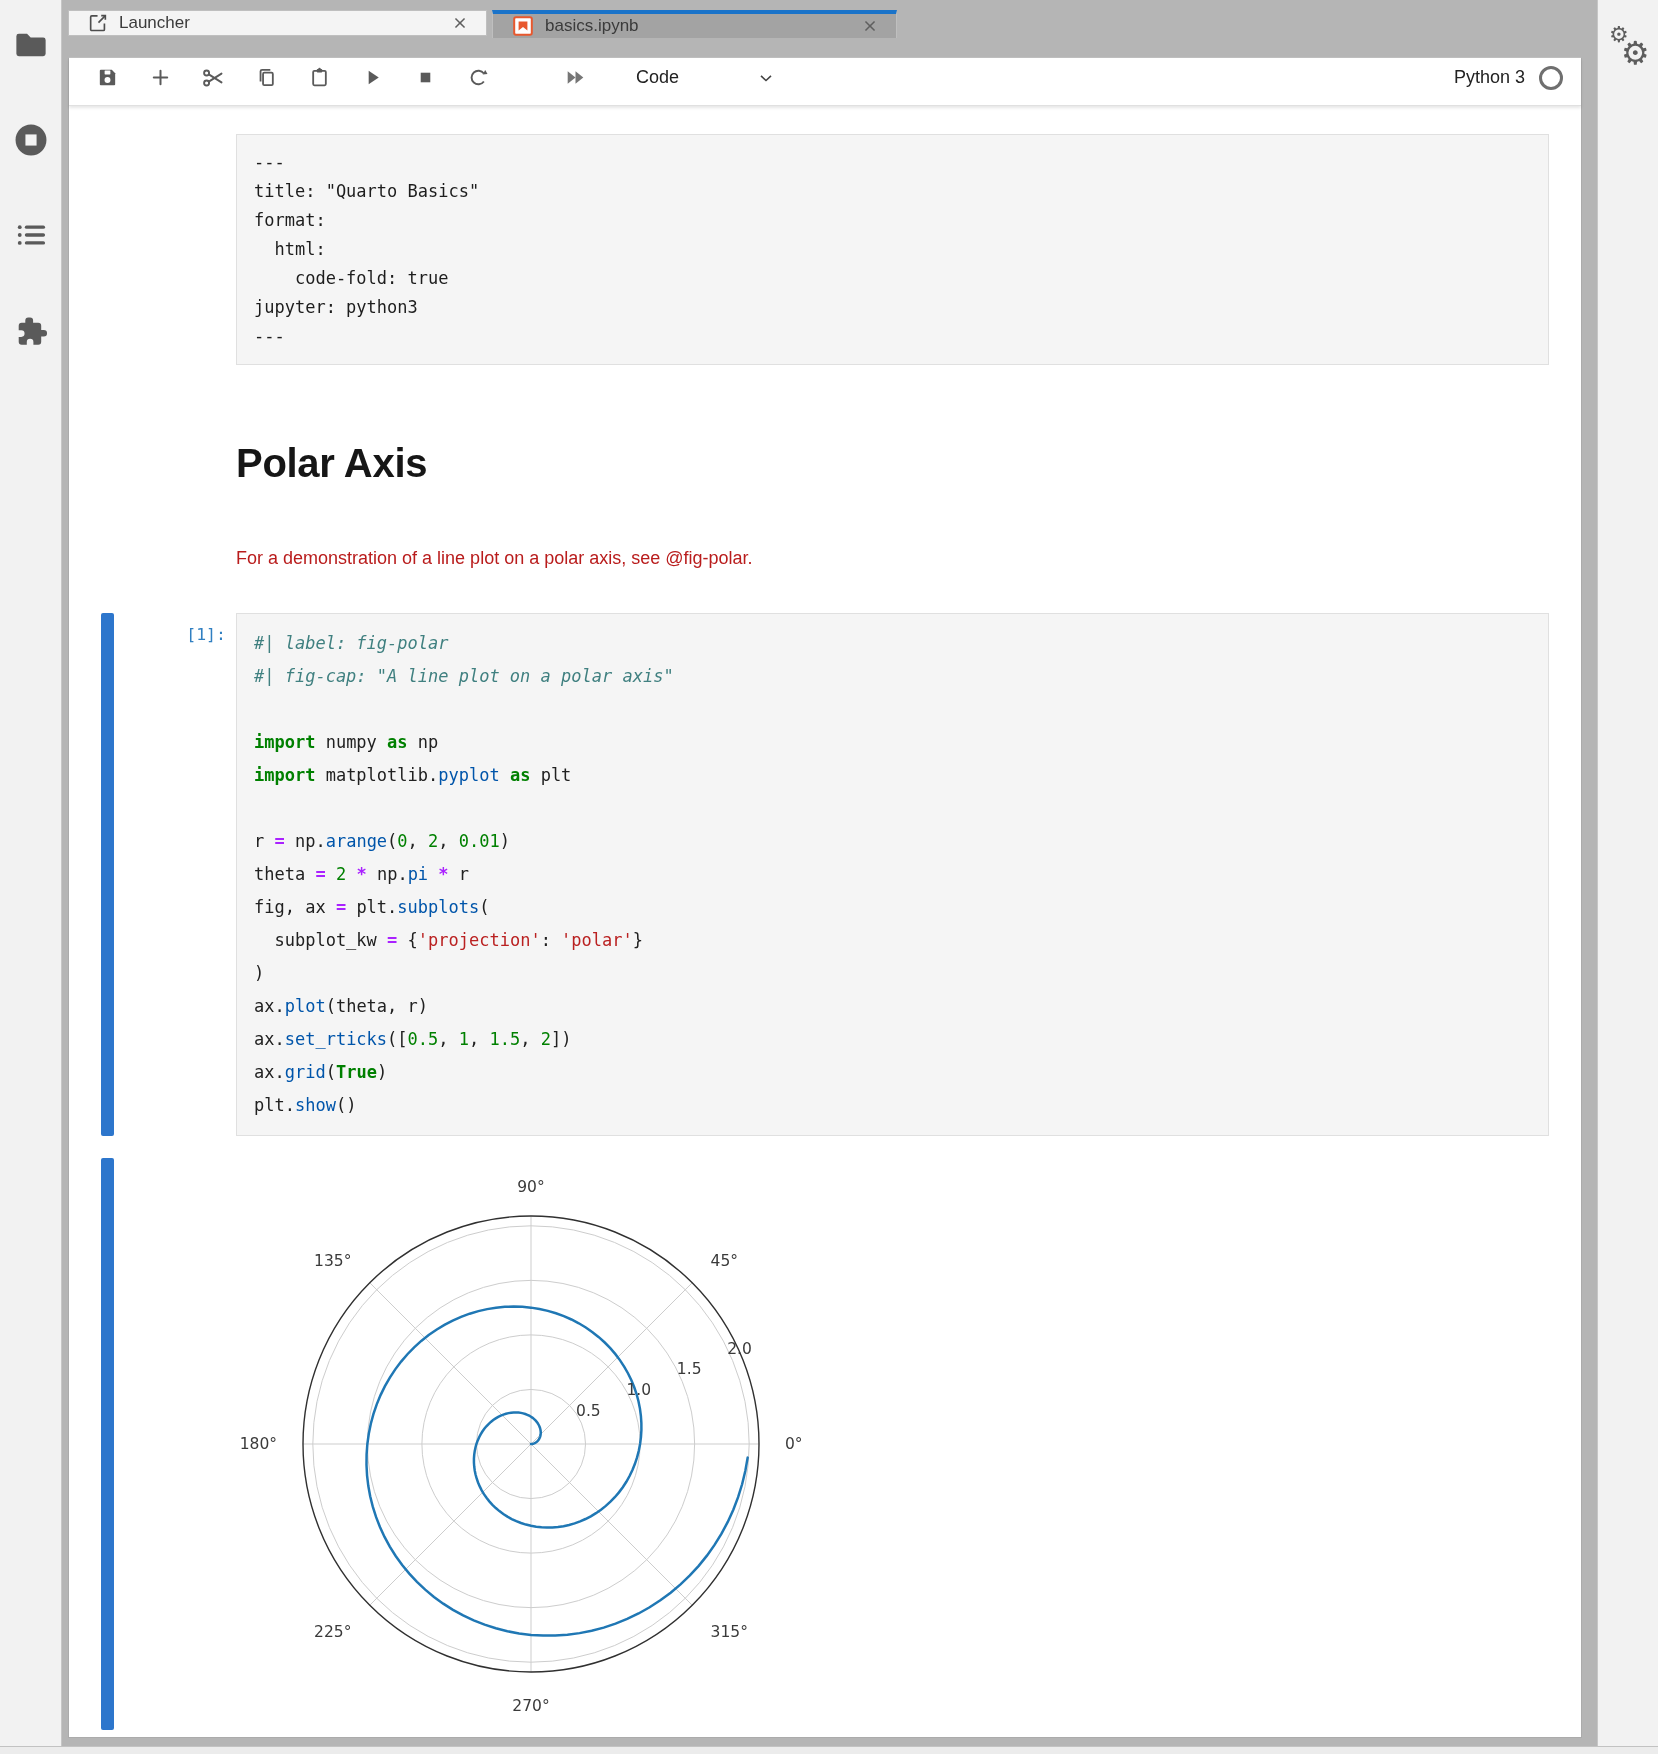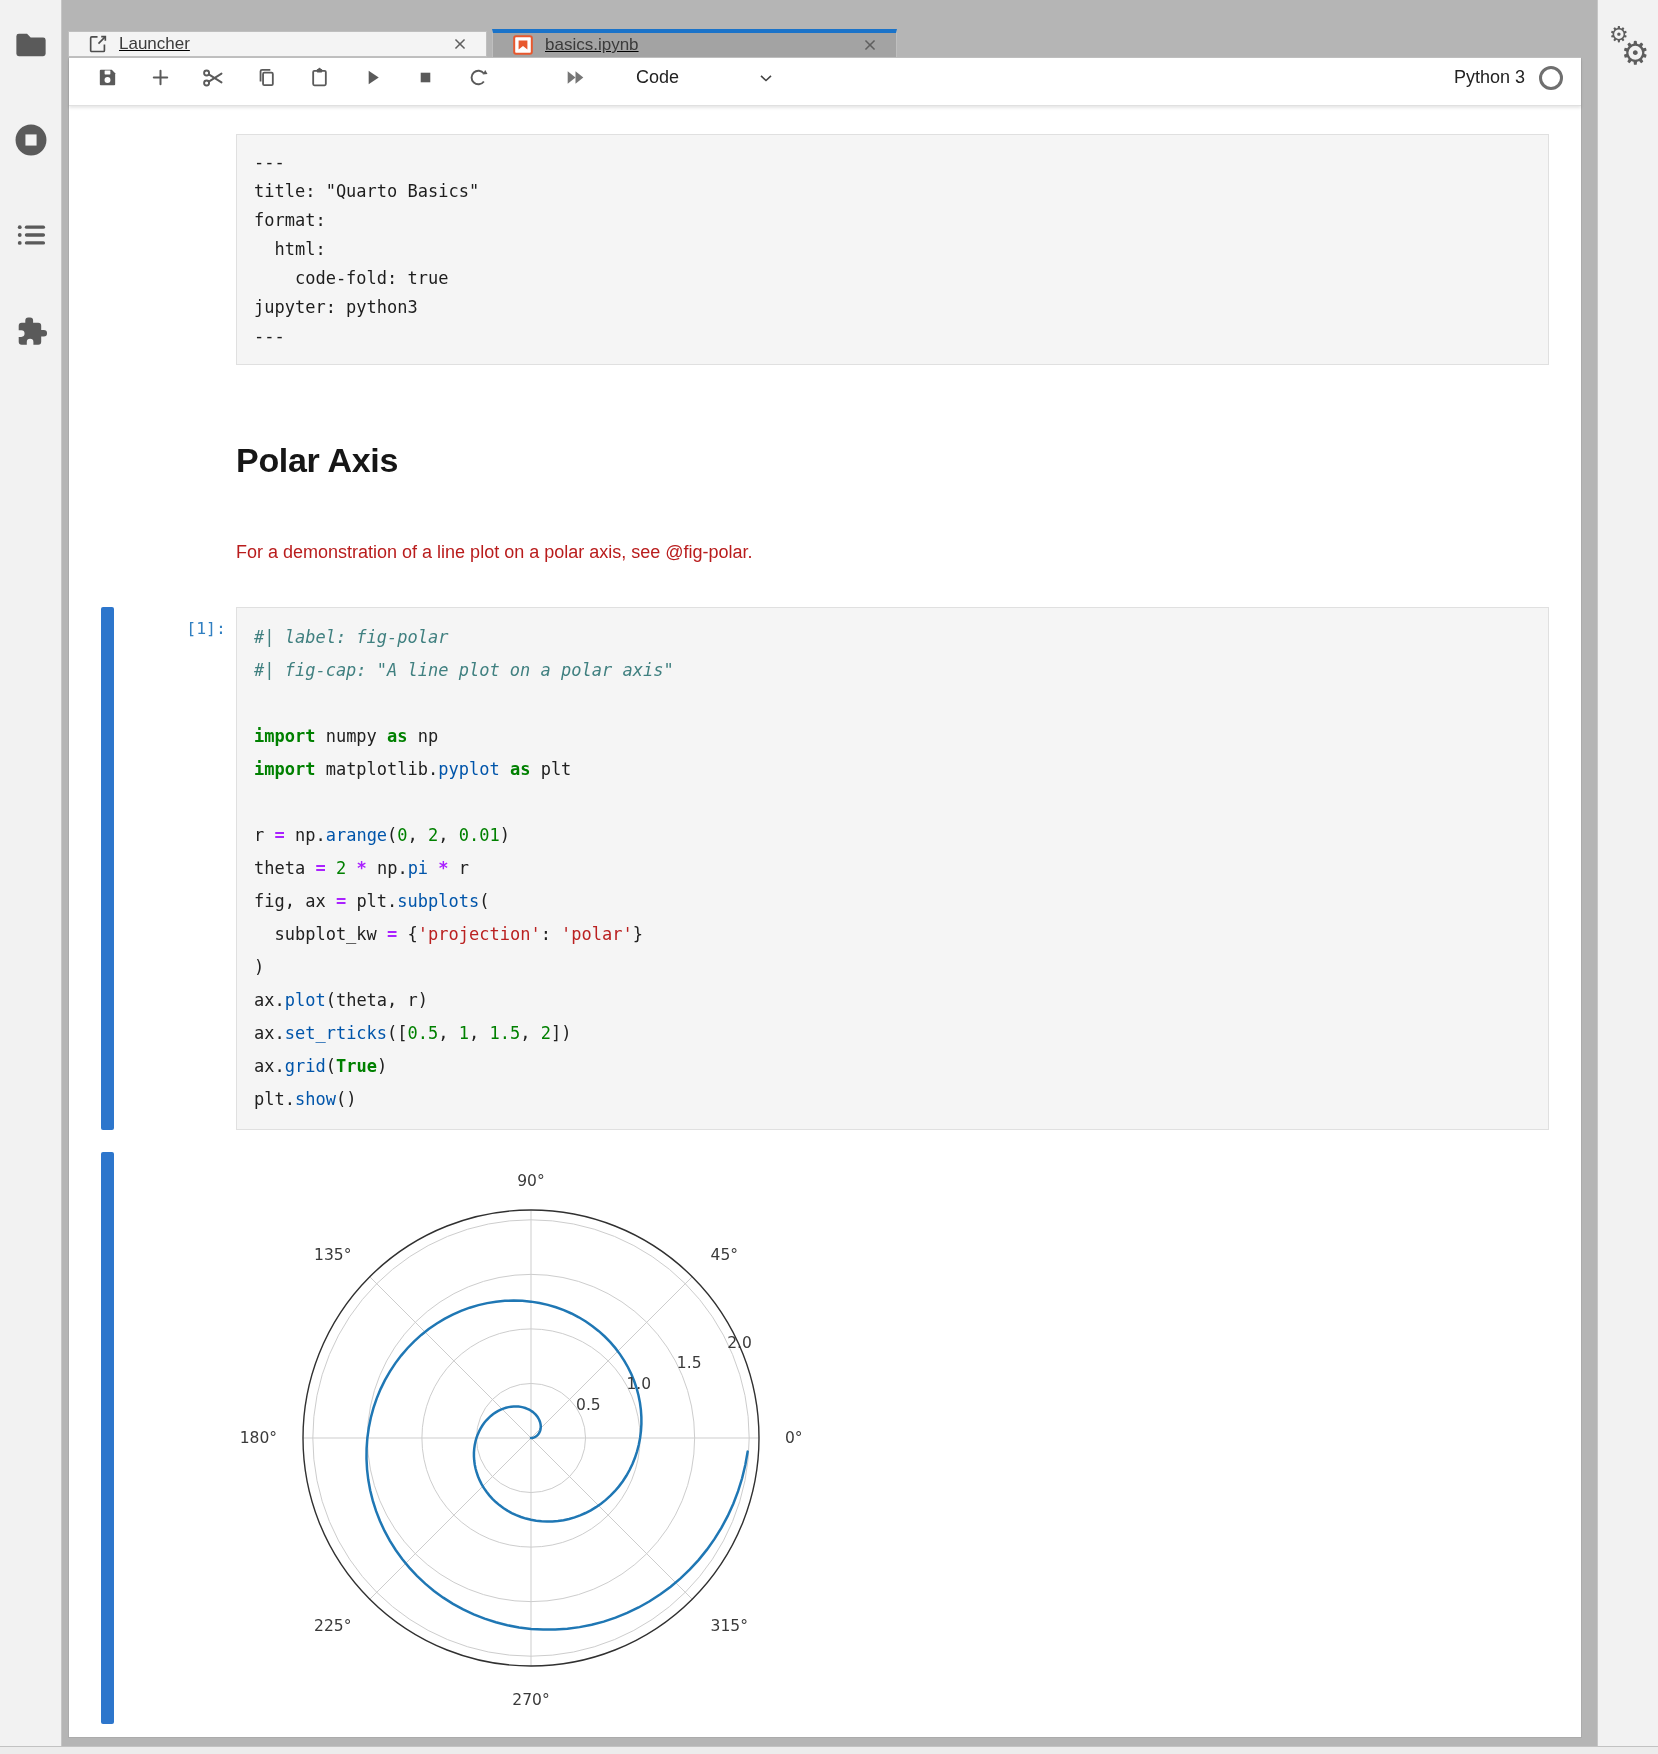--- a/index.html
+++ b/index.html
@@ -35,21 +35,21 @@
 
   
   .statusbar {
     position:absolute; left:0; bottom:0; width:1658px; height:8px;
     background:#ececec; border-top:1px solid #c2c2c2; z-index:6;
   }
 
   
   .panel { position:absolute; left:68px; top:10px; width:1514px; height:1728px; }
 
-  .tabbar { position:relative; height:47px; display:flex; align-items:flex-end;text-decoration:underline; }
+  .tabbar { position:relative; height:47px; display:flex; align-items:flex-start; }
   .tab {
     display:flex; align-items:center; gap:10px; padding:0 14px 0 18px;
     font-size:17px; color:#3b3b3b; cursor:pointer;
   }
   .tab-launcher {
     width:419px; background:#f4f4f4;
     border:1px solid #bfbfbf;
   }
   .tab-notebook {
     width:405px; margin-left:5px; background:#a3a3a3;
@@ -86,21 +86,21 @@
   }
   .mono { font-family:"DejaVu Sans Mono", monospace; }
 
   .raw-cell {
     margin:28px 32px 0 167px; width:1313px;
     background:#f5f5f5; border:1px solid #e0e0e0;
     padding:13px 17px; font-size:17px; line-height:29px; color:#1d1d1d;
     white-space:pre;
   }
 
-  .md-heading { margin:76px 0 0 167px; font-size:34px; font-weight:700; color:#161616; letter-spacing:-0.3px; }
+  .md-heading { margin:76px 0 0 167px; font-size:40px; font-weight:700; color:#161616; letter-spacing:-0.3px; }
   .md-para    { margin:62px 0 0 167px; font-size:18px; color:#b91c1c; }
 
   .cell-row { display:flex; align-items:stretch; }
   .cell-row.code-row { margin-top:44px; }
   .cell-row.output-row { margin-top:22px; }
   .collapser {
     width:13px; margin-left:32px; background:#2d76cc; border-radius:2px; cursor:pointer;
     flex:0 0 auto;
   }
   .promptcol {

